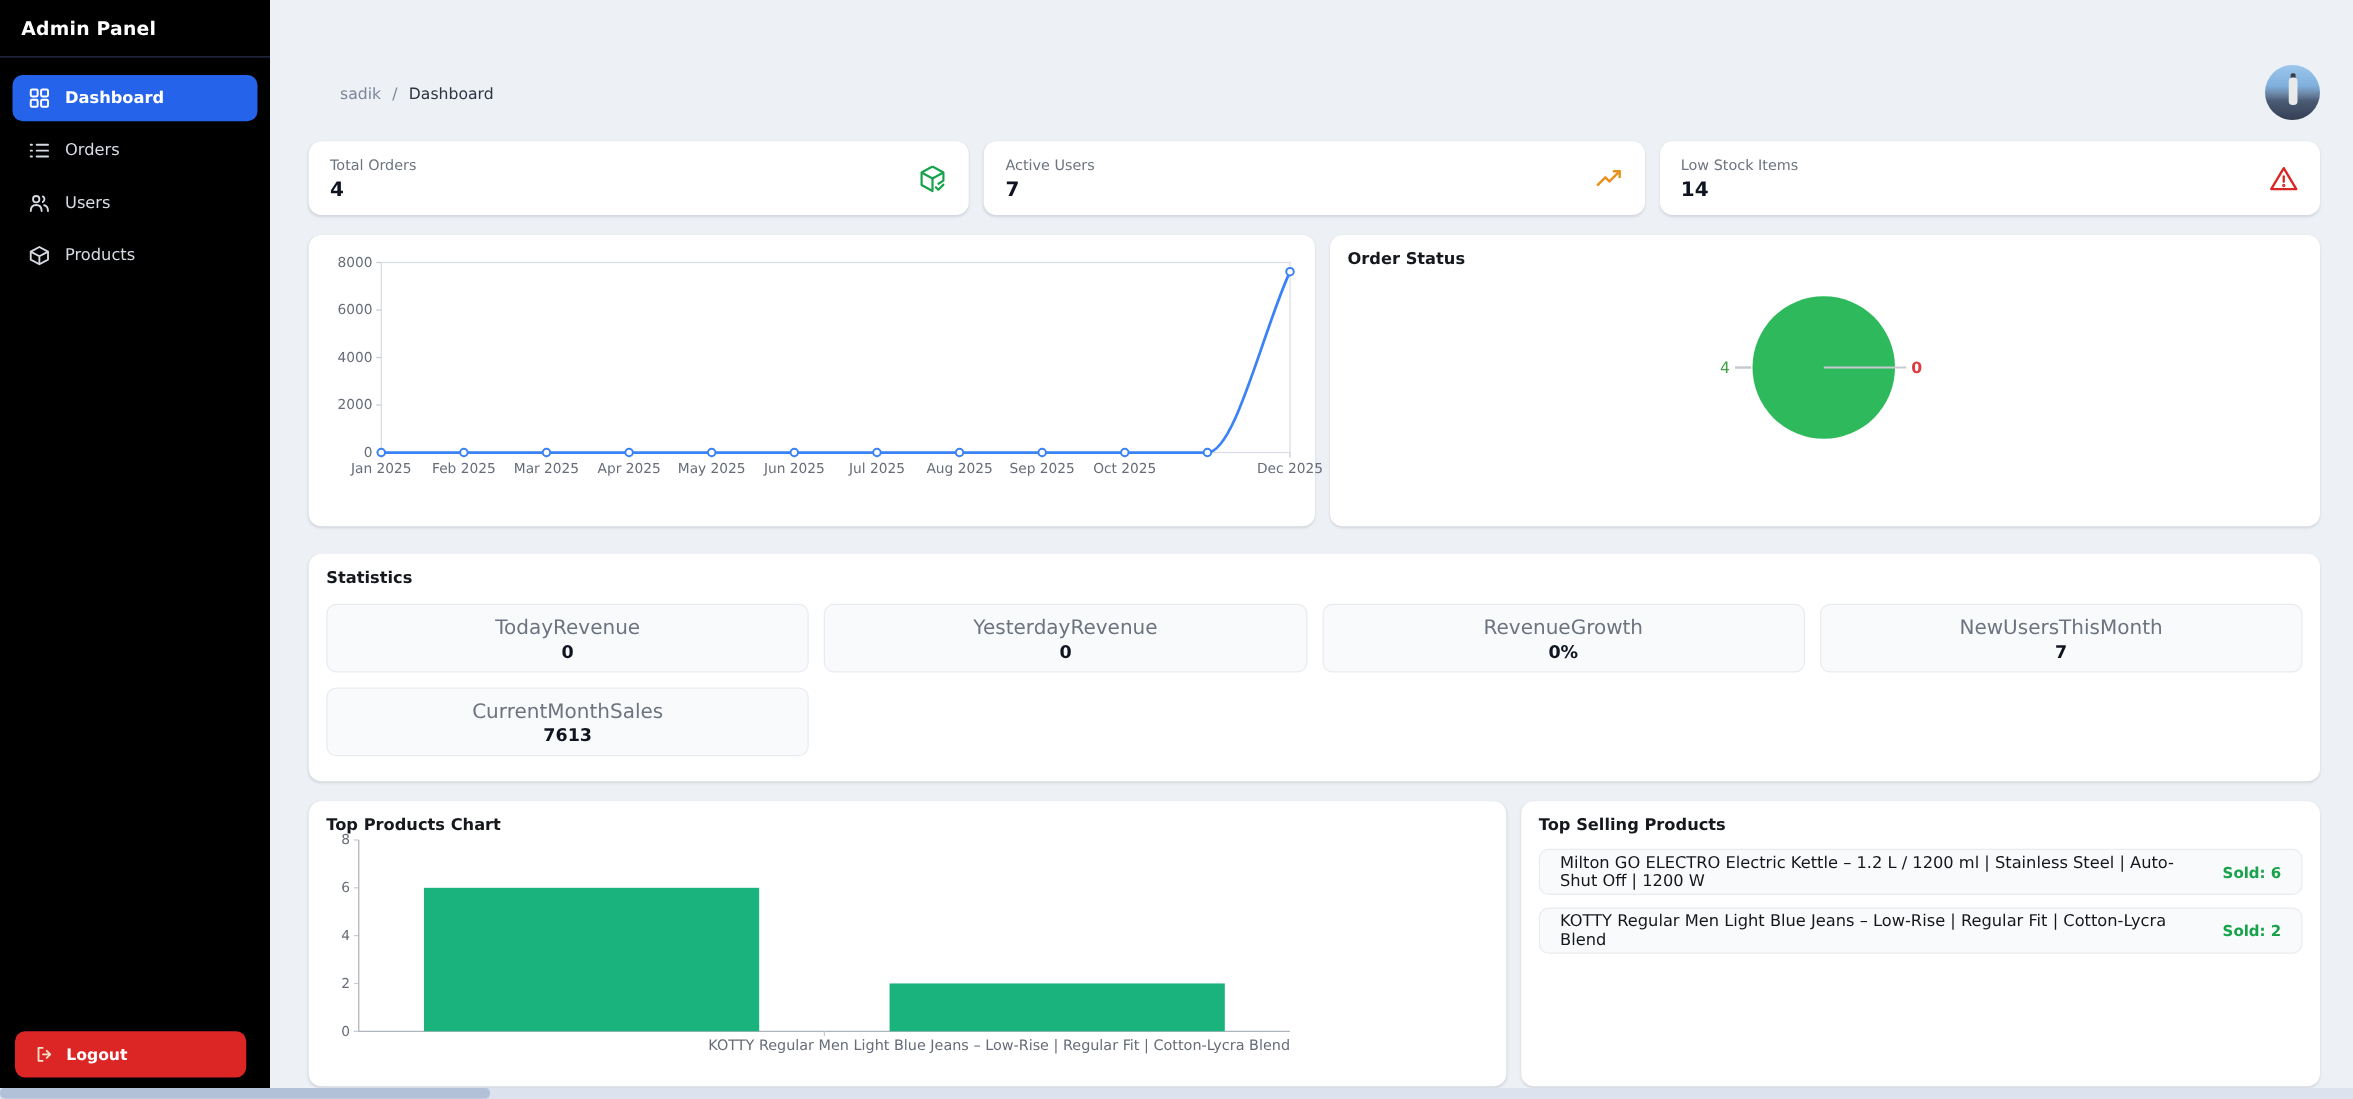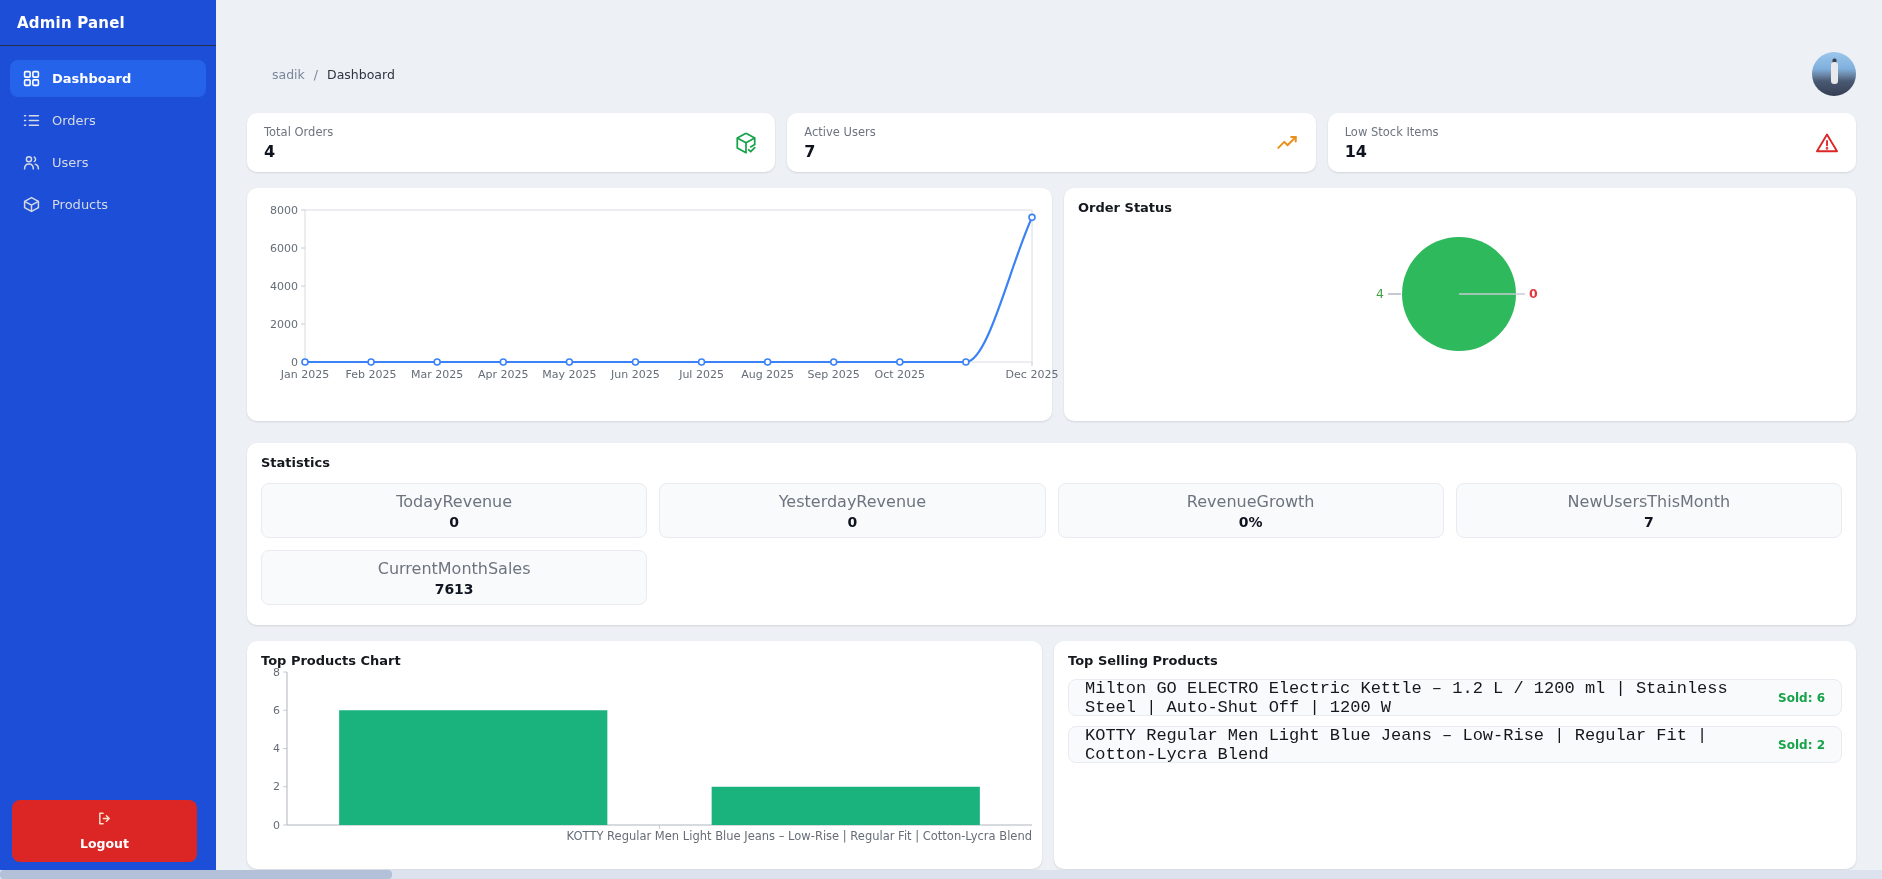--- a/index.html
+++ b/index.html
@@ -1,32 +1,32 @@
 <!DOCTYPE html>
 <html><head>
 <meta charset="utf-8">
 <style>
   * { margin:0; padding:0; box-sizing:border-box; }
   html,body { width:1882px; height:879px; overflow:hidden; }
   body { font-family:"DejaVu Sans","Liberation Sans",sans-serif; background:#edf0f5; color:#16181d; }
   .app { display:flex; width:1882px; height:879px; }
 
   
-  .sidebar { width:216px; background:#1d4ed8; height:100%; position:relative; flex:0 0 216px; }
+  .sidebar { width:216px; background:#000000; height:100%; position:relative; flex:0 0 216px; }
   .sidebar-title { color:#ffffff; font-size:15px; font-weight:700; padding:14px 17px 13px; letter-spacing:.2px; }
   .sidebar-divider { height:1px; background:#273049; }
   .nav { padding:14px 10px; }
   .nav-item { display:flex; align-items:center; gap:12px; padding:10px 13px; border-radius:8px;
               color:#d6dbe3; font-size:13px; font-weight:500; margin-bottom:5px; cursor:pointer; }
   .nav-item.active { background:#2563eb; color:#ffffff; font-weight:600; }
   .nav-icon { width:17px; height:17px; display:inline-flex; }
   .nav-icon svg { width:17px; height:17px; }
   .logout { position:absolute; left:12px; right:19px; bottom:17px; background:#dc2626; border:none; border-radius:8px;
             color:#fff; font-family:inherit; font-size:12.5px; font-weight:700; display:flex; align-items:center; gap:10px;
-            padding:11px 16px; cursor:pointer;flex-direction:column; }
+            padding:11px 16px; cursor:pointer; }
   .logout svg { width:15px; height:15px; }
 
   
   .main { flex:1; padding:0 26px 0 31px; position:relative; }
   .topbar { margin-top:50px; height:48px; display:flex; align-items:center; justify-content:space-between; }
   .breadcrumb { font-size:12.5px; color:#7c8698; display:flex; gap:9px; align-items:center;margin-left:25px; }
   .breadcrumb .cur { color:#2e3440; }
   .avatar { width:44px; height:44px; border-radius:50%; position:relative; overflow:hidden;
             background:linear-gradient(180deg,#9cc6ec 0%,#7fb0dd 38%,#6d88a8 52%,#4a5a74 66%,#343e52 100%); }
   .avatar::after { content:""; position:absolute; left:19px; top:10px; width:7px; height:22px; border-radius:3px;
@@ -51,26 +51,26 @@
 
   .stats-section { margin-top:22px; padding:12px 14px 20px; }
   .stat-grid { display:grid; grid-template-columns:repeat(4,1fr); gap:12px; margin-top:13px; }
   .stat-box { background:#f9fafb; border:1px solid #e9ebf0; border-radius:8px; height:55px;
               display:flex; flex-direction:column; align-items:center; justify-content:center; gap:3px; }
   .stat-box .lbl { font-size:16px; color:#6d7480; }
   .stat-box .val { font-size:14px; font-weight:700; color:#0f1420; }
 
   .bottom-row { display:flex; gap:12px; margin-top:16px; }
   .bottom-card { padding:12px 14px; height:228px; }
-  .bottom-card.left { width:795px; }
+  .bottom-card.left { width:958px; }
   .bottom-card.right { flex:1; }
   .sell-list { margin-top:11px; }
   .sell-row { background:#f9fafb; border:1px solid #e9ebf0; border-radius:8px; padding:0 16px; height:37px;
               display:flex; align-items:center; justify-content:space-between; margin-bottom:10px; }
-  .sell-row .name { font-size:17px; color:#14171c;font-family:Liberation Mono, monospace; }
+  .sell-row .name { font-size:13px; color:#14171c; }
   .sell-row .sold { font-size:12px; font-weight:700; color:#16a34a; white-space:nowrap; margin-left:16px; }
 
   svg.chart { display:block; overflow:visible; }
   svg.chart text { font-family:"DejaVu Sans","Liberation Sans",sans-serif; }
 
   
   .hscroll { position:fixed; left:0; right:0; bottom:0; height:9px; background:#dde3ee; }
   .hscroll .thumb { position:absolute; left:0; top:0; bottom:0; width:392px; background:#b2c0d8; border-radius:4px; }
 </style>
 </head>

